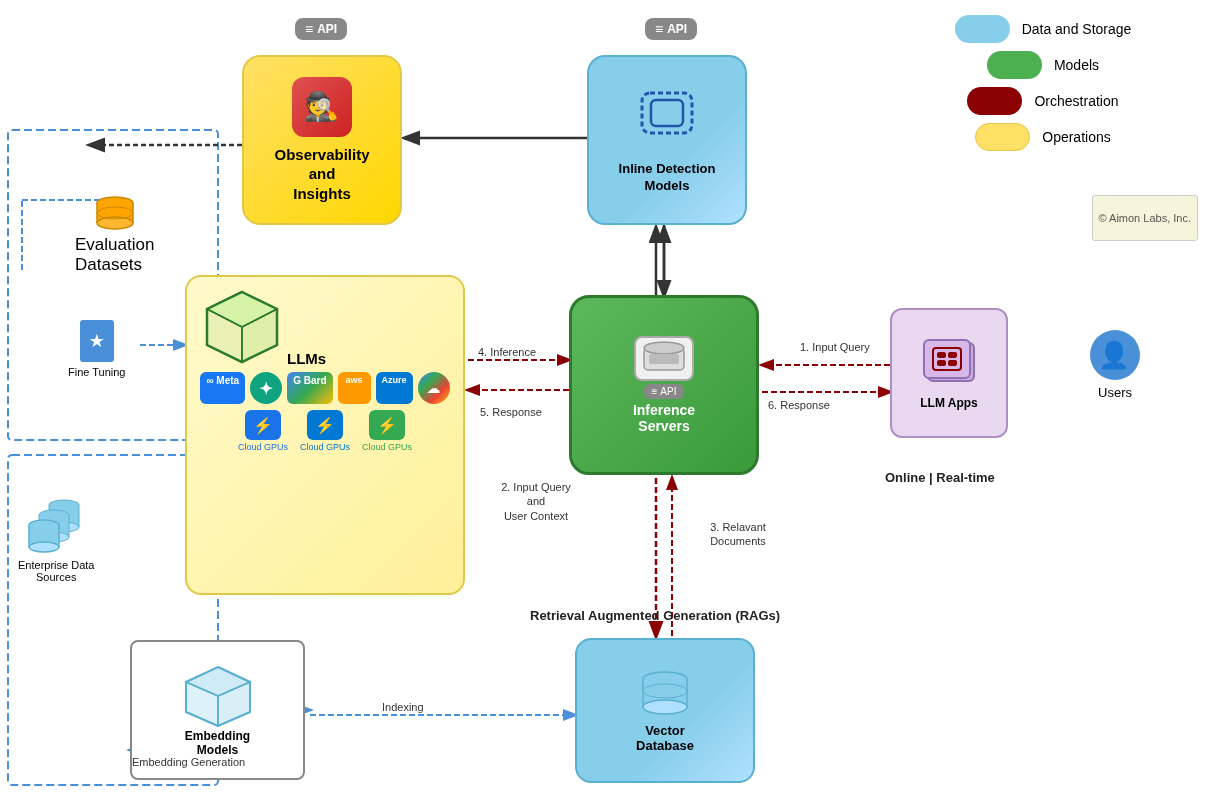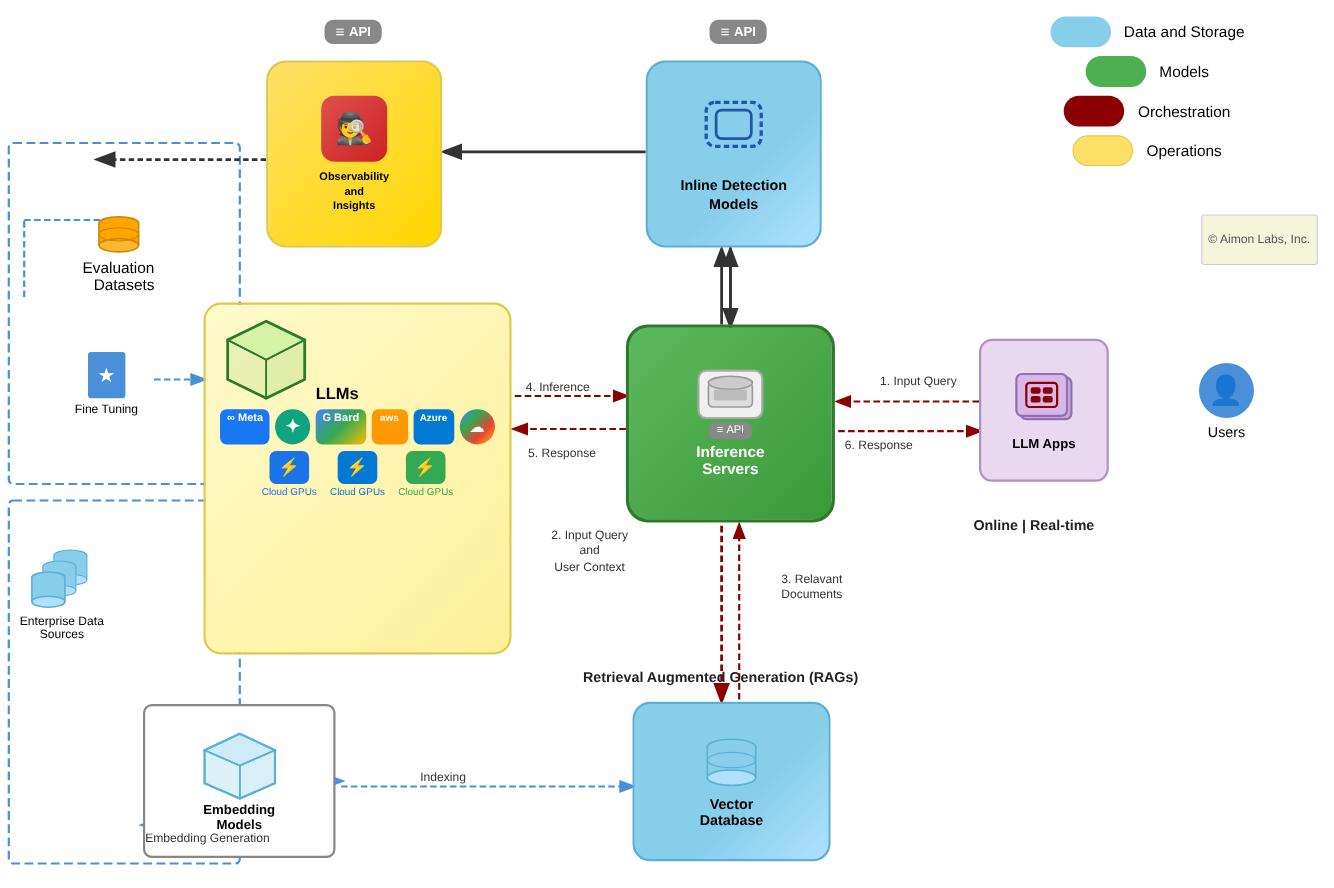--- a/index.html
+++ b/index.html
@@ -290,21 +290,21 @@
 
   <div class="api-badge" style="left:645px; top:18px;">
     <span style="font-size:14px;">≡</span>
     <span>API</span>
   </div>
 
   <div class="box box-observability">
     <div style="width:60px; height:60px; background:linear-gradient(135deg,#e05050,#cc2222); border-radius:12px; display:flex; align-items:center; justify-content:center;">
       <span style="font-size:28px;">🕵️</span>
     </div>
-    <div class="box-title" style="margin-top:8px; font-size:10px;">
+    <div class="box-title" style="margin-top:8px; font-size:15px;">
       <strong>Observability<br>and<br>Insights</strong>
     </div>
   </div>
 
   <div class="box box-inline">
     <div style="width:65px; height:55px; display:flex; align-items:center; justify-content:center;">
       <svg width="60" height="50" viewBox="0 0 60 50">
         <rect x="5" y="5" width="50" height="40" rx="8" fill="none" stroke="#2255aa" stroke-width="3" stroke-dasharray="5,3"></rect>
         <rect x="14" y="12" width="32" height="26" rx="5" fill="none" stroke="#2255aa" stroke-width="2.5"></rect>
       </svg>
@@ -433,21 +433,21 @@
 
   <div style="position:absolute; left:75px; top:195px; display:flex; flex-direction:column; align-items:center; gap:4px;">
     <svg width="42" height="36" viewBox="0 0 42 36">
       <ellipse cx="21" cy="8" rx="18" ry="6" fill="#FFA500" stroke="#cc8800" stroke-width="1.5"></ellipse>
       <rect x="3" y="8" width="36" height="20" fill="#FFA500"></rect>
       <ellipse cx="21" cy="28" rx="18" ry="6" fill="#FFB732" stroke="#cc8800" stroke-width="1.5"></ellipse>
       <line x1="3" y1="8" x2="3" y2="28" stroke="#cc8800" stroke-width="1.5"></line>
       <line x1="39" y1="8" x2="39" y2="28" stroke="#cc8800" stroke-width="1.5"></line>
       <ellipse cx="21" cy="18" rx="18" ry="6" fill="none" stroke="#cc8800" stroke-width="1"></ellipse>
     </svg>
-    <div style="font-size:14px; text-align:right;">Evaluation<br>Datasets</div>
+    <div style="font-size:17px; text-align:left;">Evaluation<br>Datasets</div>
   </div>
 
   <div style="position:absolute; left:68px; top:320px; display:flex; flex-direction:column; align-items:center; gap:4px;">
     <div style="width:34px; height:42px; background:#4a90d9; border-radius:3px; position:relative; display:flex; align-items:center; justify-content:center;">
       <span style="color:#fff; font-size:18px;">★</span>
     </div>
     <div style="font-size:11px; text-align:center;">Fine Tuning</div>
   </div>
 
   <div style="position:absolute; left:18px; top:490px; display:flex; flex-direction:column; align-items:center; gap:4px;">

